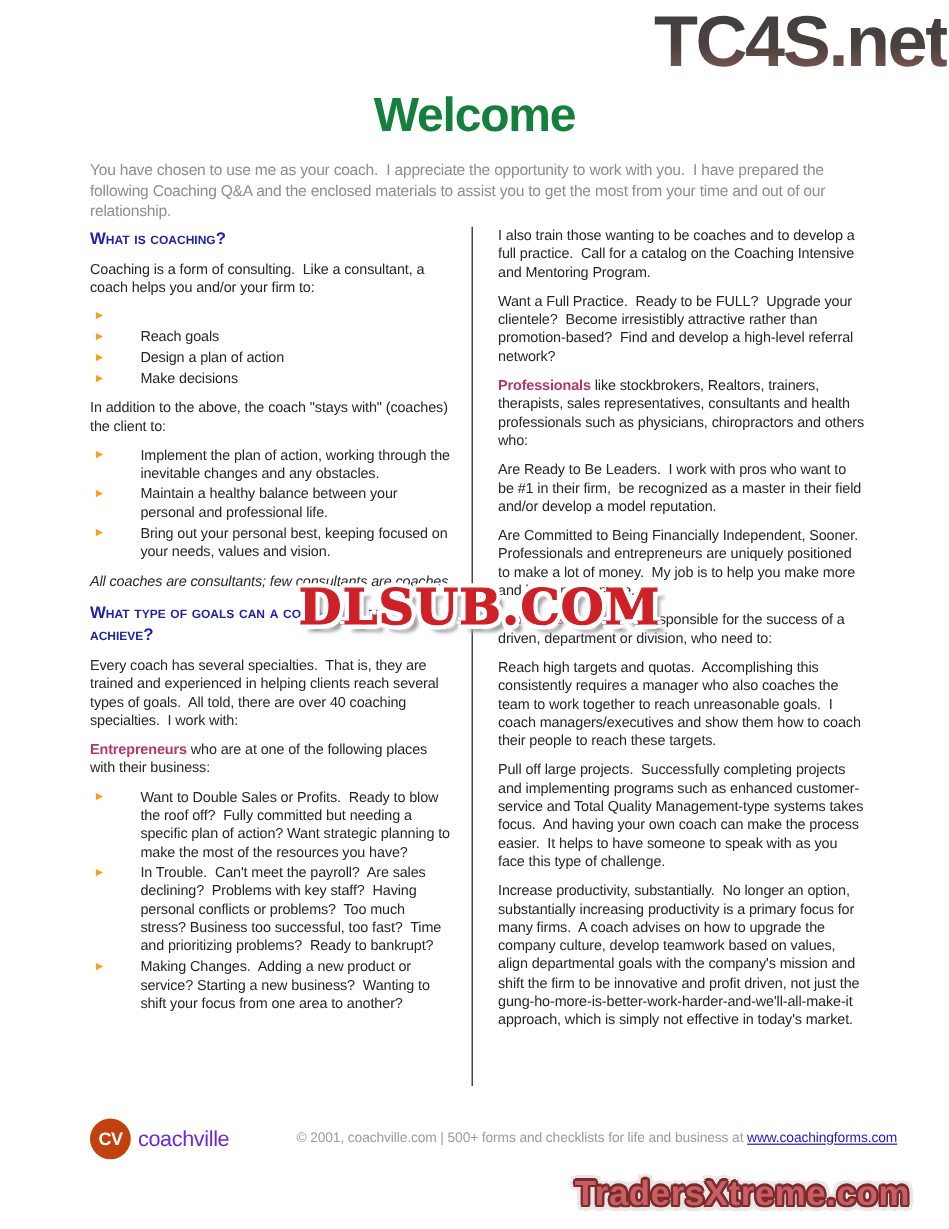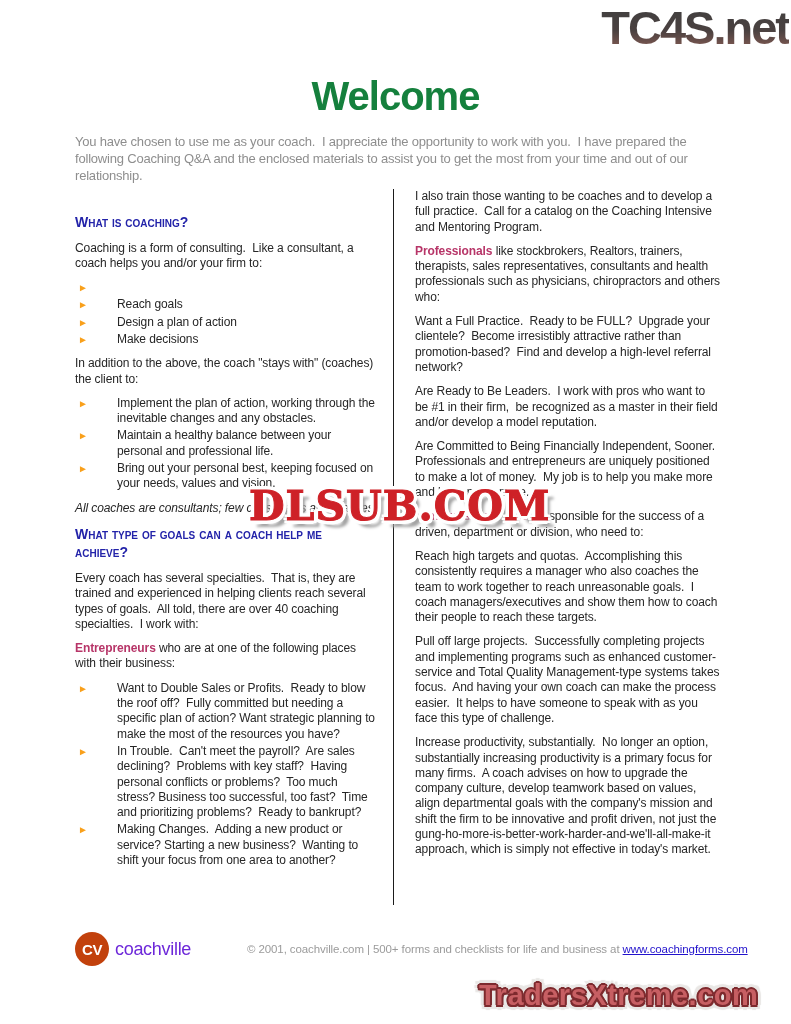--- a/index.html
+++ b/index.html
@@ -3,21 +3,21 @@
 <meta charset="utf-8">
 <style>
   html,body{margin:0;padding:0;}
   body{
     width:791px;height:1024px;background:#ffffff;position:relative;overflow:hidden;
     font-family:"Liberation Sans",sans-serif;color:#262626;
   }
   
   .tc4s{
     position:absolute;top:2px;right:2px;z-index:6;
-    font-size:47px;font-weight:bold;letter-spacing:-2px;line-height:1.1;
+    font-size:60px;font-weight:bold;letter-spacing:-2px;line-height:1.1;
     background:linear-gradient(180deg,#3f3f3f 0%,#4a4140 55%,#916158 100%);
     -webkit-background-clip:text;background-clip:text;color:transparent;
   }
   .dlsub{
     position:absolute;left:249px;top:486px;z-index:5;
     font-family:"DejaVu Serif",serif;font-weight:bold;font-size:41px;line-height:1;
     color:#ce2127;-webkit-text-stroke:1px #ce2127;letter-spacing:1px;
     text-shadow:
       -3px -3px 0 #fff,3px -3px 0 #fff,-3px 3px 0 #fff,3px 3px 0 #fff,
       -4px 0 0 #fff,4px 0 0 #fff,0 -4px 0 #fff,0 4px 0 #fff,
@@ -36,21 +36,21 @@
   .welcome{
     position:absolute;top:74px;left:0;width:100%;text-align:center;
     font-size:40px;font-weight:bold;color:#15803d;letter-spacing:-1px;
   }
   .intro{
     position:absolute;top:133px;left:75px;width:648px;
     font-size:13px;line-height:17px;letter-spacing:-0.2px;color:#8e8e8e;white-space:pre-wrap;
   }
   
   .main{position:absolute;top:189px;left:75px;width:650px;display:flex;align-items:flex-start;}
-  .col-left{width:302px;flex:none;margin-top:24px;}
+  .col-left{width:302px;flex:none;}
   .divider{width:1px;height:716px;background:#1b1b1b;margin-left:16px;flex:none;}
   .col-right{width:306px;flex:none;margin-left:21px;}
   p.body{margin:0 0 9px 0;font-size:12px;line-height:15.3px;letter-spacing:-0.1px;white-space:pre-wrap;}
   h2.sec{
     margin:0 0 9px 0;font-size:14px;line-height:18.5px;font-weight:bold;
     color:#2323a9;font-variant:small-caps;
   }
   .blist{margin:0 0 9px 0;padding:0;list-style:none;}
   .blist li{display:flex;margin:0 0 2px 0;}
   .tri{flex:none;width:39px;padding-left:3px;color:#f9a01b;font-size:10px;line-height:15.3px;}
@@ -134,22 +134,22 @@
             <span class="tri"></span>
             <span class="btext">Making Changes.  Adding a new product or service? Starting a new business?  Wanting to shift your focus from one area to another?</span>
           </li>
       </ul>
     </div>
 
     <div class="divider"></div>
 
     <div class="col-right">
       <p class="body">I also train those wanting to be coaches and to develop a full practice.  Call for a catalog on the Coaching Intensive and Mentoring Program.</p>
+      <p class="body">Want a Full Practice.  Ready to be FULL?  Upgrade your clientele?  Become irresistibly attractive rather than promotion-based?  Find and develop a high-level referral network?</p>
       <p class="body"><span class="lead">Professionals</span><span> like stockbrokers, Realtors, trainers, therapists, sales representatives, consultants and health professionals such as physicians, chiropractors and others who:</span></p>
-      <p class="body">Want a Full Practice.  Ready to be FULL?  Upgrade your clientele?  Become irresistibly attractive rather than promotion-based?  Find and develop a high-level referral network?</p>
       <p class="body">Are Ready to Be Leaders.  I work with pros who want to be #1 in their firm,  be recognized as a master in their field and/or develop a model reputation.</p>
       <p class="body">Are Committed to Being Financially Independent, Sooner. Professionals and entrepreneurs are uniquely positioned to make a lot of money.  My job is to help you make more and keep much more.</p>
       <p class="body"><span class="lead">Managers/Executives</span><span> responsible for the success of a driven, department or division, who need to:</span></p>
       <p class="body">Reach high targets and quotas.  Accomplishing this consistently requires a manager who also coaches the team to work together to reach unreasonable goals.  I coach managers/executives and show them how to coach their people to reach these targets.</p>
       <p class="body">Pull off large projects.  Successfully completing projects and implementing programs such as enhanced customer-service and Total Quality Management-type systems takes focus.  And having your own coach can make the process easier.  It helps to have someone to speak with as you face this type of challenge.</p>
       <p class="body">Increase productivity, substantially.  No longer an option, substantially increasing productivity is a primary focus for many firms.  A coach advises on how to upgrade the company culture, develop teamwork based on values, align departmental goals with the company's mission and shift the firm to be innovative and profit driven, not just the gung-ho-more-is-better-work-harder-and-we'll-all-make-it approach, which is simply not effective in today's market.</p>
     </div>
 
   </div>
 

